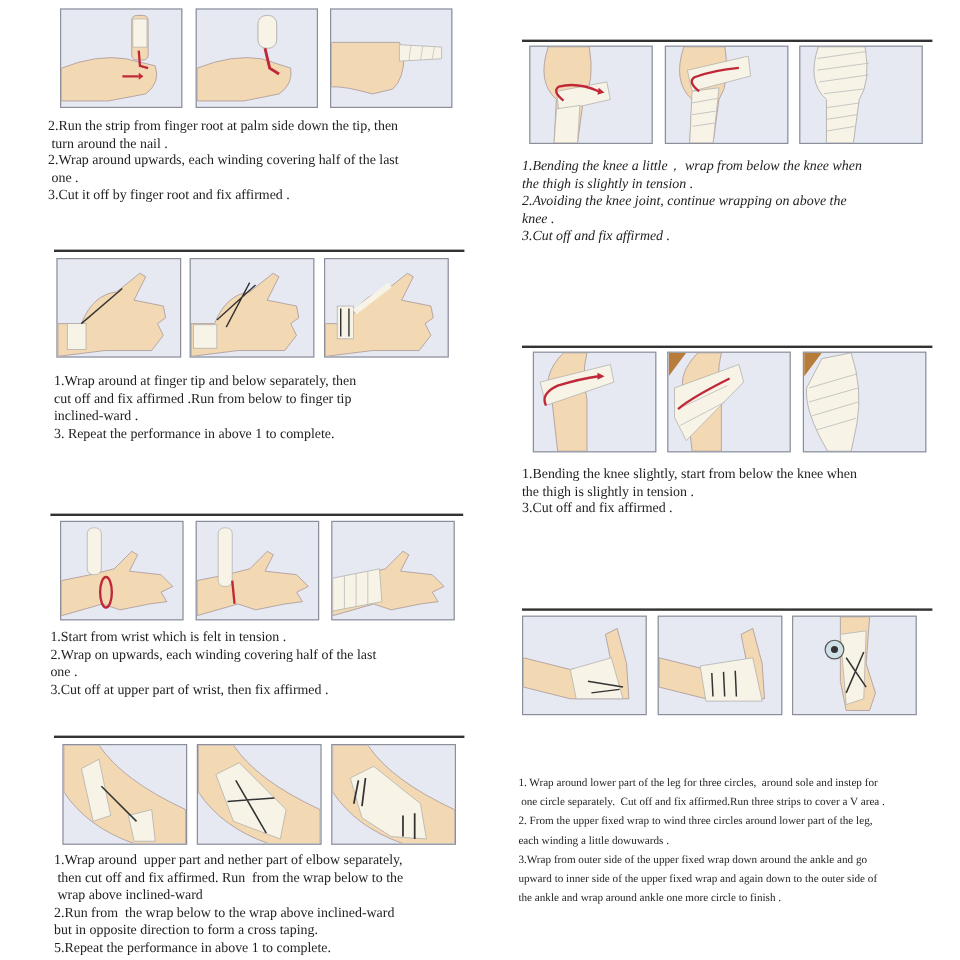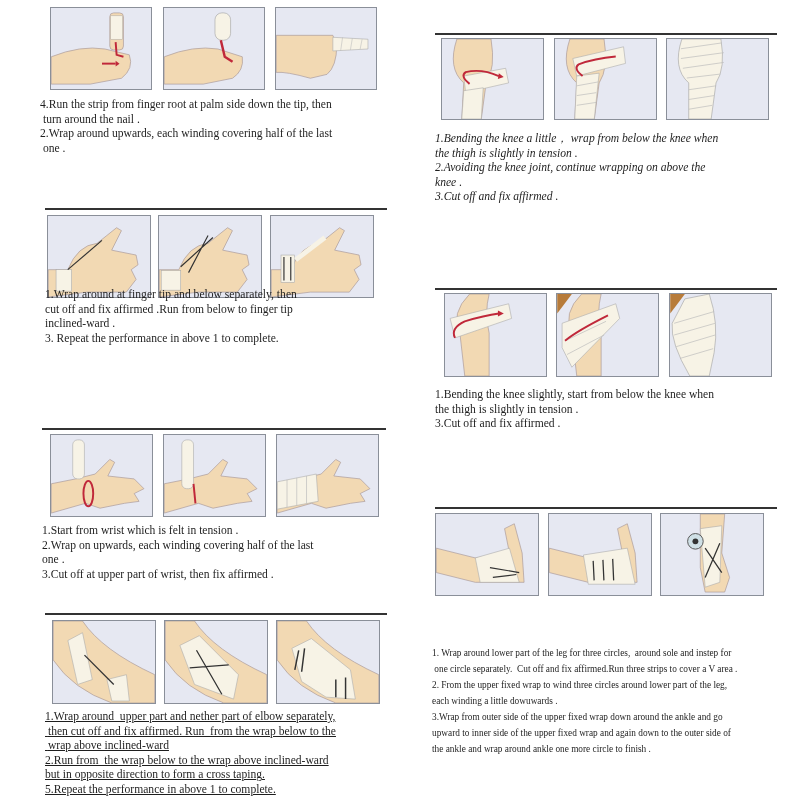--- a/index.html
+++ b/index.html
@@ -40,24 +40,25 @@
     </svg>
   </div>
   <div class="panel" style="left:275px;top:7px;width:102px;height:83px;">
     <svg viewBox="0 0 102 83">
       <path d="M0 28 L58 28 L62 38 Q62 60 52 68 L35 72 Q10 65 0 66Z" fill="#f2d9b3" stroke="#a99" stroke-width="0.7"></path>
       <path d="M58 30 L94 32 L94 42 L58 44Z" fill="#f7f3e6" stroke="#aaa" stroke-width="0.6"></path>
       <path d="M68 30 L66 44 M78 31 L76 43 M88 32 L86 42" stroke="#bbb" stroke-width="0.6"></path>
     </svg>
   </div>
   <div class="steps" style="left:40px;top:98px;width:360px;">
-    <p>4.Run the strip from finger root at palm side down the tip, then
+    <p>2.Run the strip from finger root at palm side down the tip, then
  turn around the nail .</p>
     <p>2.Wrap around upwards, each winding covering half of the last
  one .</p>
+    <p>3.Cut it off by finger root and fix affirmed .</p>
   </div>
 </div>
 
 <div class="section">
   <div class="rule" style="left:45px;top:208px;width:342px;"></div>
   <div class="panel" style="left:47px;top:215px;width:104px;height:83px;">
     <svg viewBox="0 0 104 83">
       <path d="M0 55 L20 55 Q30 30 50 28 L60 20 L70 12 L75 15 L65 35 L90 40 L92 50 L85 55 L90 65 L80 78 L40 78 L0 83Z" fill="#f2d9b3" stroke="#a99" stroke-width="0.7"></path>
       <rect x="8" y="55" width="16" height="22" fill="#f7f3e6" stroke="#aaa" stroke-width="0.6"></rect>
       <path d="M20 55 L55 25" stroke="#333" stroke-width="1.2"></path>
@@ -71,21 +72,21 @@
     </svg>
   </div>
   <div class="panel" style="left:270px;top:215px;width:104px;height:83px;">
     <svg viewBox="0 0 104 83">
       <path d="M0 55 L20 55 Q30 30 50 28 L60 20 L70 12 L75 15 L65 35 L90 40 L92 50 L85 55 L90 65 L80 78 L40 78 L0 83Z" fill="#f2d9b3" stroke="#a99" stroke-width="0.7"></path>
       <rect x="10" y="40" width="14" height="28" fill="#f7f3e6" stroke="#aaa" stroke-width="0.6"></rect>
       <path d="M13 42 L13 66 M20 42 L20 66" stroke="#333" stroke-width="1.2"></path>
       <path d="M25 45 L55 22" stroke="#f7f3e6" stroke-width="5"></path>
     </svg>
   </div>
-  <div class="steps" style="left:45px;top:288px;width:355px;">
+  <div class="steps" style="left:45px;top:311px;width:355px;">
     <p>1.Wrap around at finger tip and below separately, then
 cut off and fix affirmed .Run from below to finger tip
 inclined-ward .</p>
     <p>3. Repeat the performance in above 1 to complete.</p>
   </div>
 </div>
 
 <div class="section">
   <div class="rule" style="left:42px;top:428px;width:344px;"></div>
   <div class="panel" style="left:50px;top:434px;width:103px;height:83px;">
@@ -134,21 +135,21 @@
       <path d="M32 30 L58 75 M25 48 L65 45" stroke="#333" stroke-width="1.3"></path>
     </svg>
   </div>
   <div class="panel" style="left:276px;top:620px;width:104px;height:84px;">
     <svg viewBox="0 0 104 84">
       <path d="M0 0 L30 0 Q50 30 104 55 L104 84 L60 84 Q20 70 0 40Z" fill="#f2d9b3" stroke="#a99" stroke-width="0.7"></path>
       <path d="M15 28 L35 18 L75 50 L80 80 L50 78 L25 62Z" fill="#f7f3e6" stroke="#aaa" stroke-width="0.6"></path>
       <path d="M22 30 L18 50 M28 28 L25 52 M60 60 L60 78 M70 58 L70 80" stroke="#333" stroke-width="1.5"></path>
     </svg>
   </div>
-  <div class="steps" style="left:45px;top:710px;width:355px;text-decoration:underline;">
+  <div class="steps" style="left:45px;top:710px;width:355px;">
     <p>1.Wrap around  upper part and nether part of elbow separately,
  then cut off and fix affirmed. Run  from the wrap below to the
  wrap above inclined-ward</p>
     <p>2.Run from  the wrap below to the wrap above inclined-ward
 but in opposite direction to form a cross taping.</p>
     <p>5.Repeat the performance in above 1 to complete.</p>
   </div>
 </div>
 
 <div class="section">

